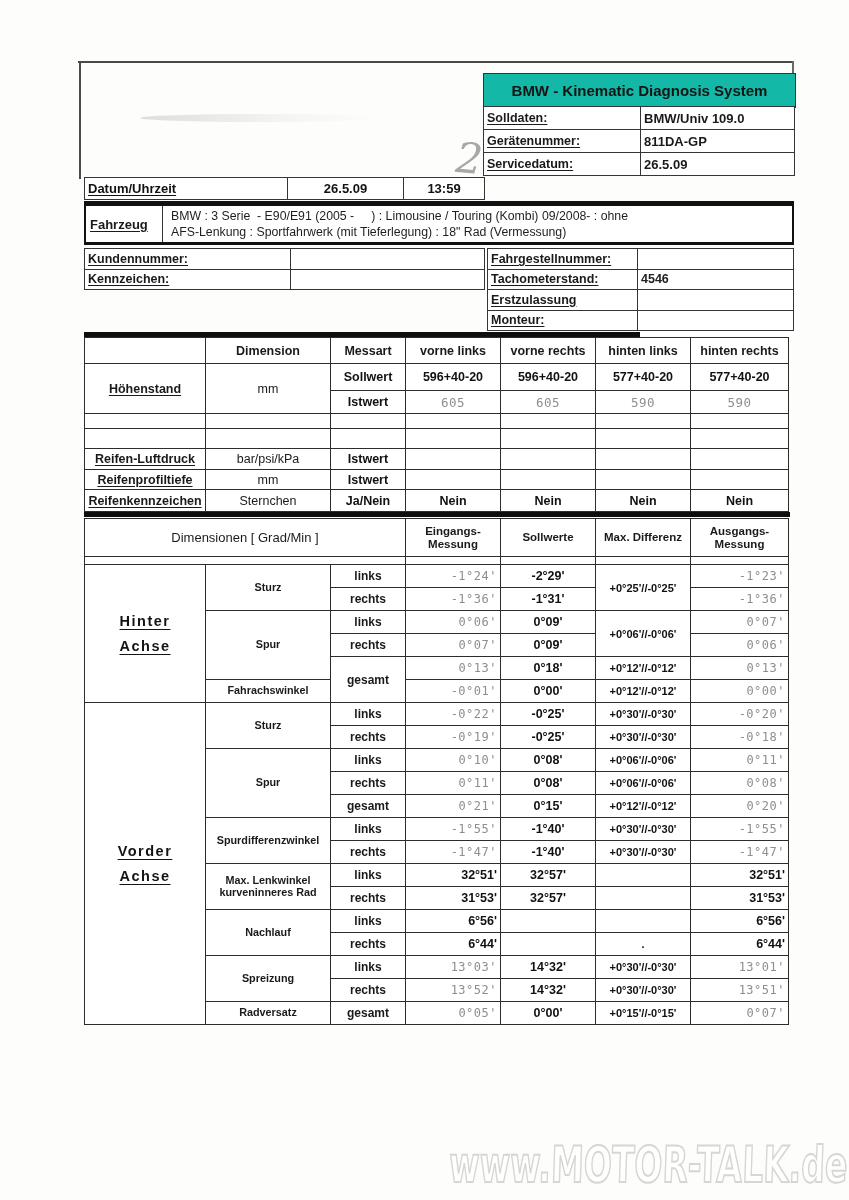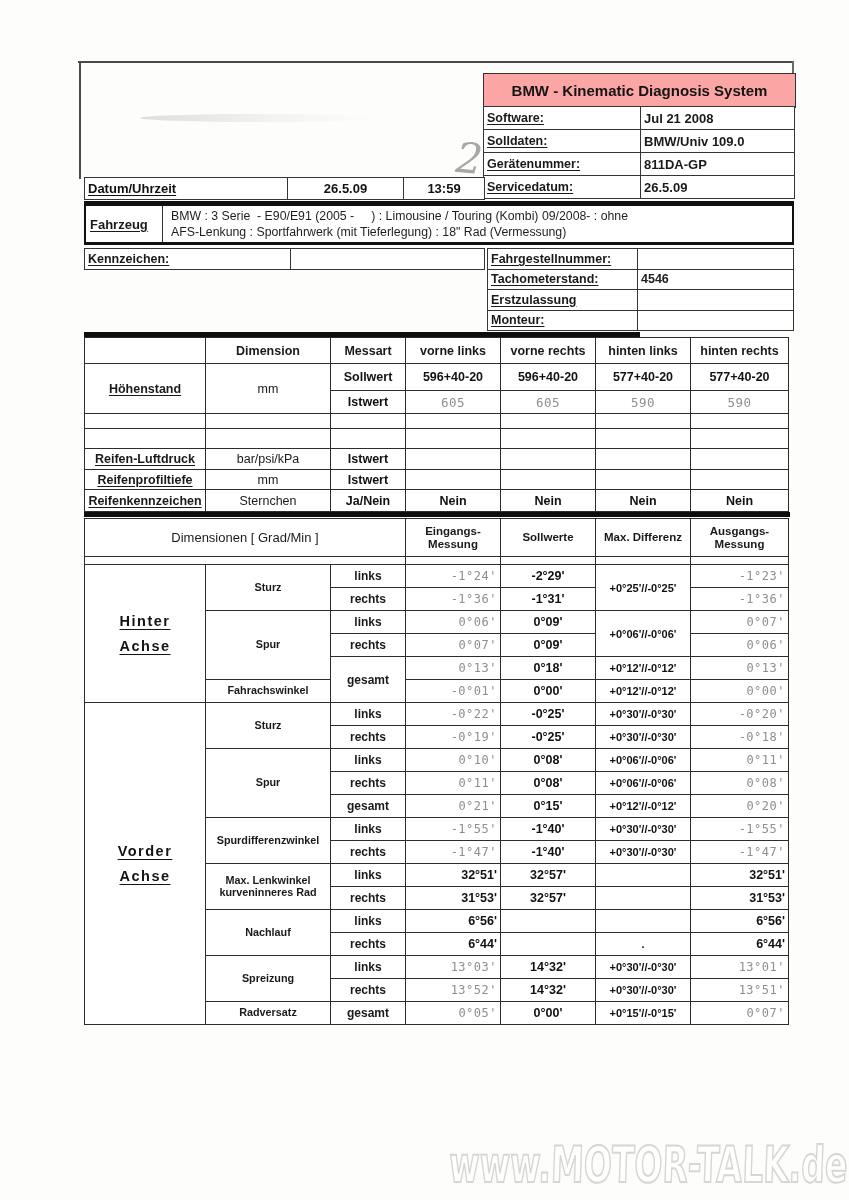--- a/index.html
+++ b/index.html
@@ -20,21 +20,21 @@
   
   .thin td, .thin th { border:1.6px solid #353535; }
   
   .grid td, .grid th { border:1.9px solid #2c2c2c; }
 
   .ul  { text-decoration:underline; text-underline-offset:2px; }
   .bd  { font-weight:bold; color:#121212; }
 
   .title-box { position:absolute; left:483px; top:73px; width:311px; height:33px;
     border:1.7px solid #333; display:flex; align-items:center; justify-content:center;
-    font-weight:bold; font-size:15px; color:#141414; background:#fca5a5; }
+    font-weight:bold; font-size:15px; color:#141414; background:#14b8a6; }
 
   .software { left:483px; top:106px; width:311px; }
   .software td { height:22px; font-size:12.5px; }
   .software .lab { font-weight:bold; }
   .software .val { font-weight:bold; font-size:13px; }
 
   .datum { left:84px; top:177px; width:400px; }
   .datum td { height:21px; font-size:13px; }
 
   .fzbox { position:absolute; left:84px; top:201px; width:706px; height:36px;
@@ -92,24 +92,20 @@
   <div class="smudge"></div>
 
   <div class="title-box">BMW - Kinematic Diagnosis System</div>
 
   <table class="thin software">
     <colgroup>
         <col style="width:157px">
         <col style="width:154px">
       </colgroup>
     <tbody>
-        <tr>
-      <td class="lab"><span class="ul">Software:</span></td>
-      <td class="val">Jul 21 2008</td>
-    </tr>
     <tr>
       <td class="lab"><span class="ul">Solldaten:</span></td>
       <td class="val">BMW/Univ 109.0</td>
     </tr>
     <tr>
       <td class="lab"><span class="ul">Gerätenummer:</span></td>
       <td class="val">811DA-GP</td>
     </tr>
     <tr>
       <td class="lab"><span class="ul">Servicedatum:</span></td>
@@ -142,20 +138,24 @@
       <div>AFS-Lenkung : Sportfahrwerk (mit Tieferlegung) : 18" Rad (Vermessung)</div>
     </div>
   </div>
 
   <table class="thin custL">
     <colgroup>
         <col style="width:206px">
         <col style="width:194px">
       </colgroup>
     <tbody>
+        <tr>
+          <td><span class="ul cust-lab">Kundennummer:</span></td>
+        <td class="cust-val"></td>
+        </tr>
     <tr>
           <td><span class="ul cust-lab">Kennzeichen:</span></td>
         <td class="cust-val"></td>
         </tr>
   </tbody>
     </table>
 
   <table class="thin custR">
     <colgroup>
         <col style="width:150px">

